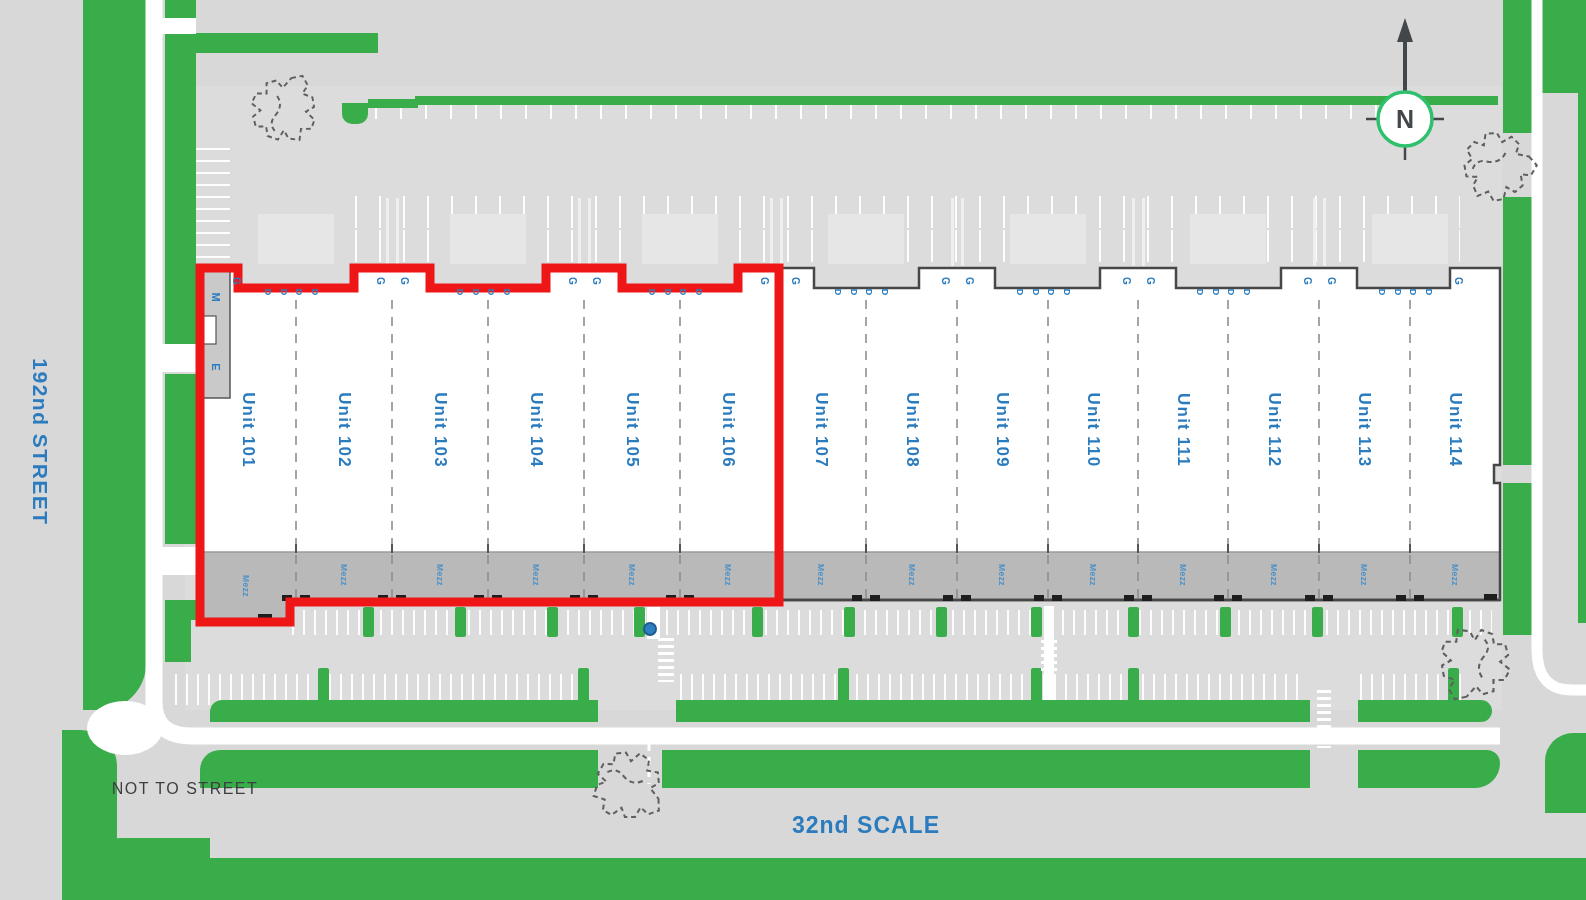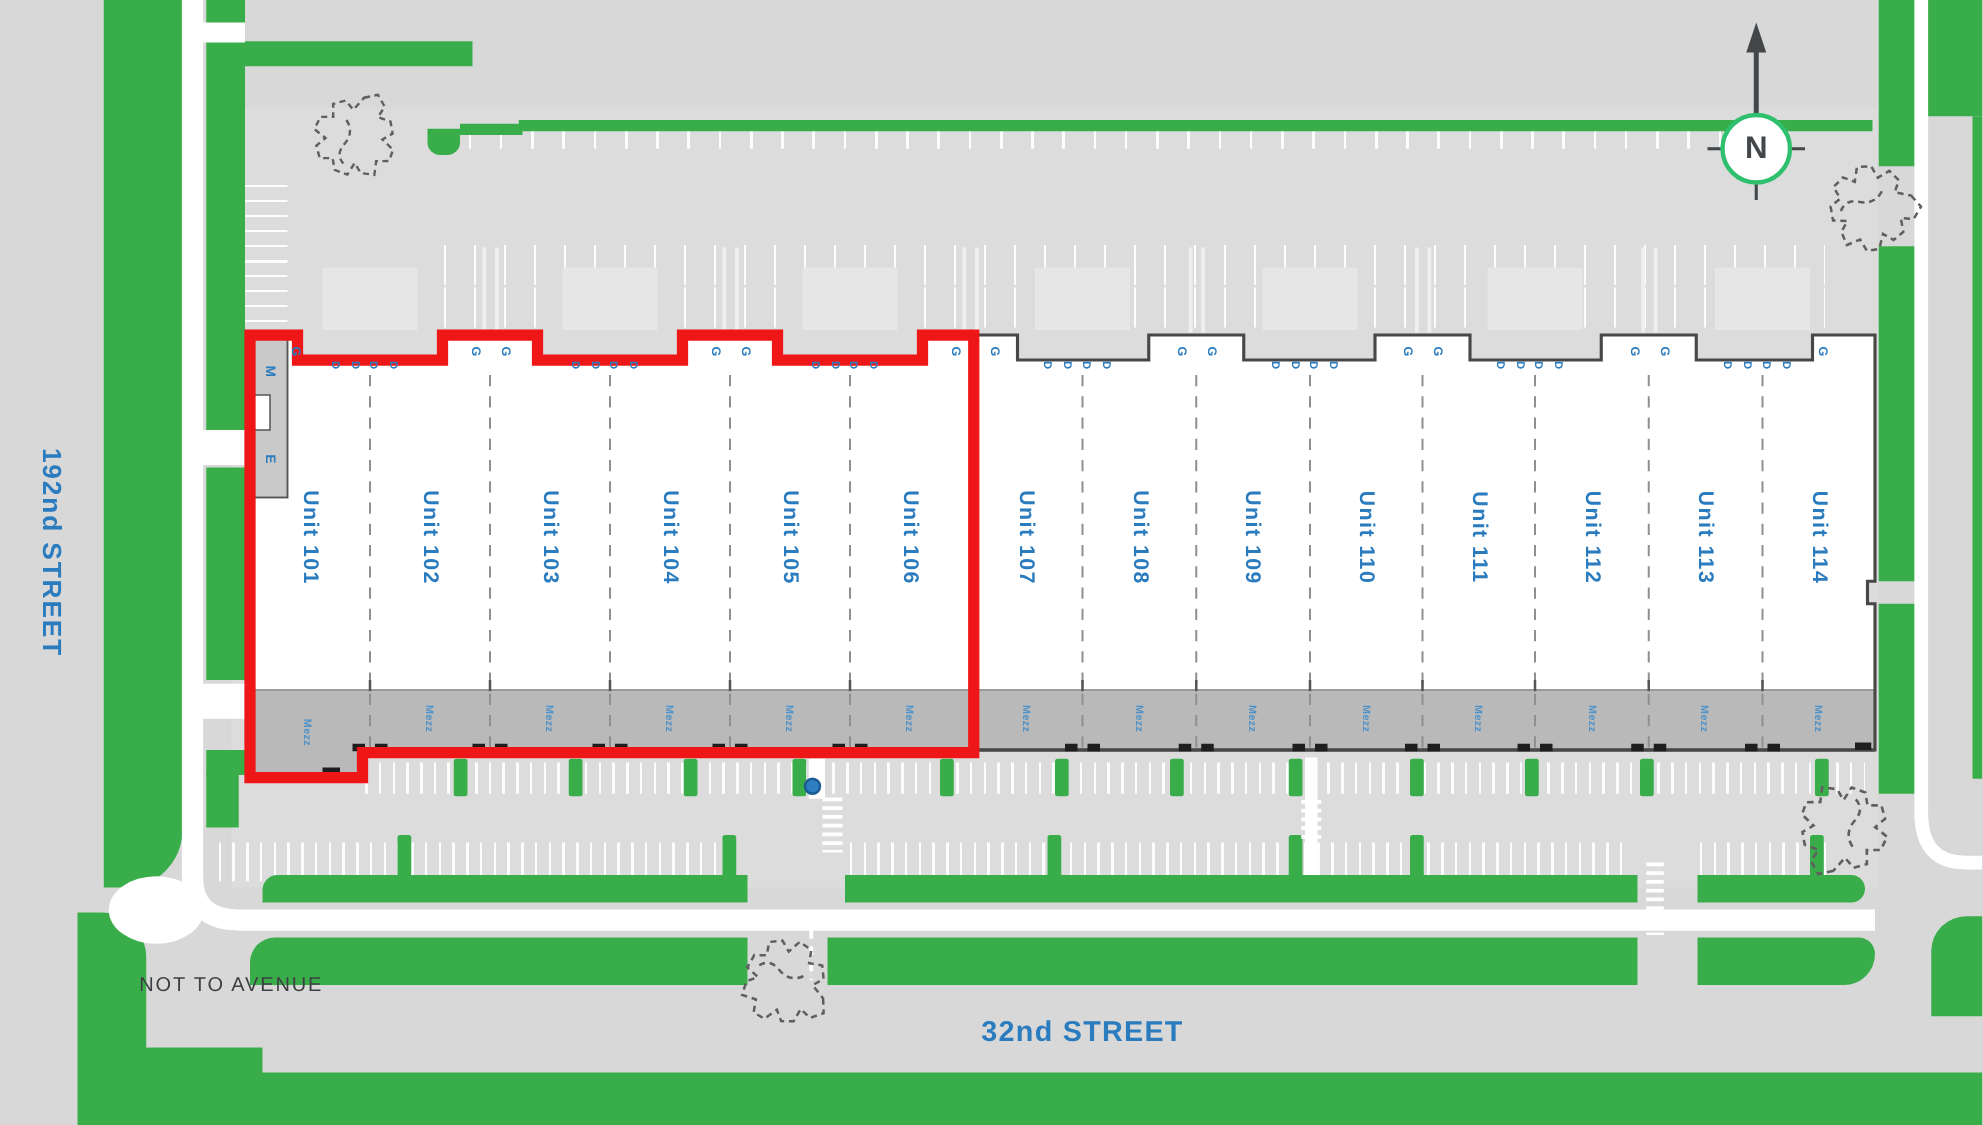--- a/index.html
+++ b/index.html
@@ -263,17 +263,17 @@
     <span>D</span>
       <span>D</span>
       <span>D</span>
       <span>D</span>
   </div>
 
   <div class="vtext room-label" style="left:216px;top:297px">M</div>
   <div class="vtext room-label" style="left:216px;top:367px">E</div>
 
   <div class="vtext street" style="left:40px;top:442px">192nd STREET</div>
-  <div class="htext avenue" style="left:866px;top:825px">32nd STREET</div>
-  <div class="htext note" style="left:185px;top:789px">NOT TO AVENUE</div>
+  <div class="htext avenue" style="left:866px;top:825px">32nd SCALE</div>
+  <div class="htext note" style="left:185px;top:789px">NOT TO STREET</div>
   <div class="htext north" style="left:1405px;top:119px">N</div>
 
 </div>
 
 </body></html>

